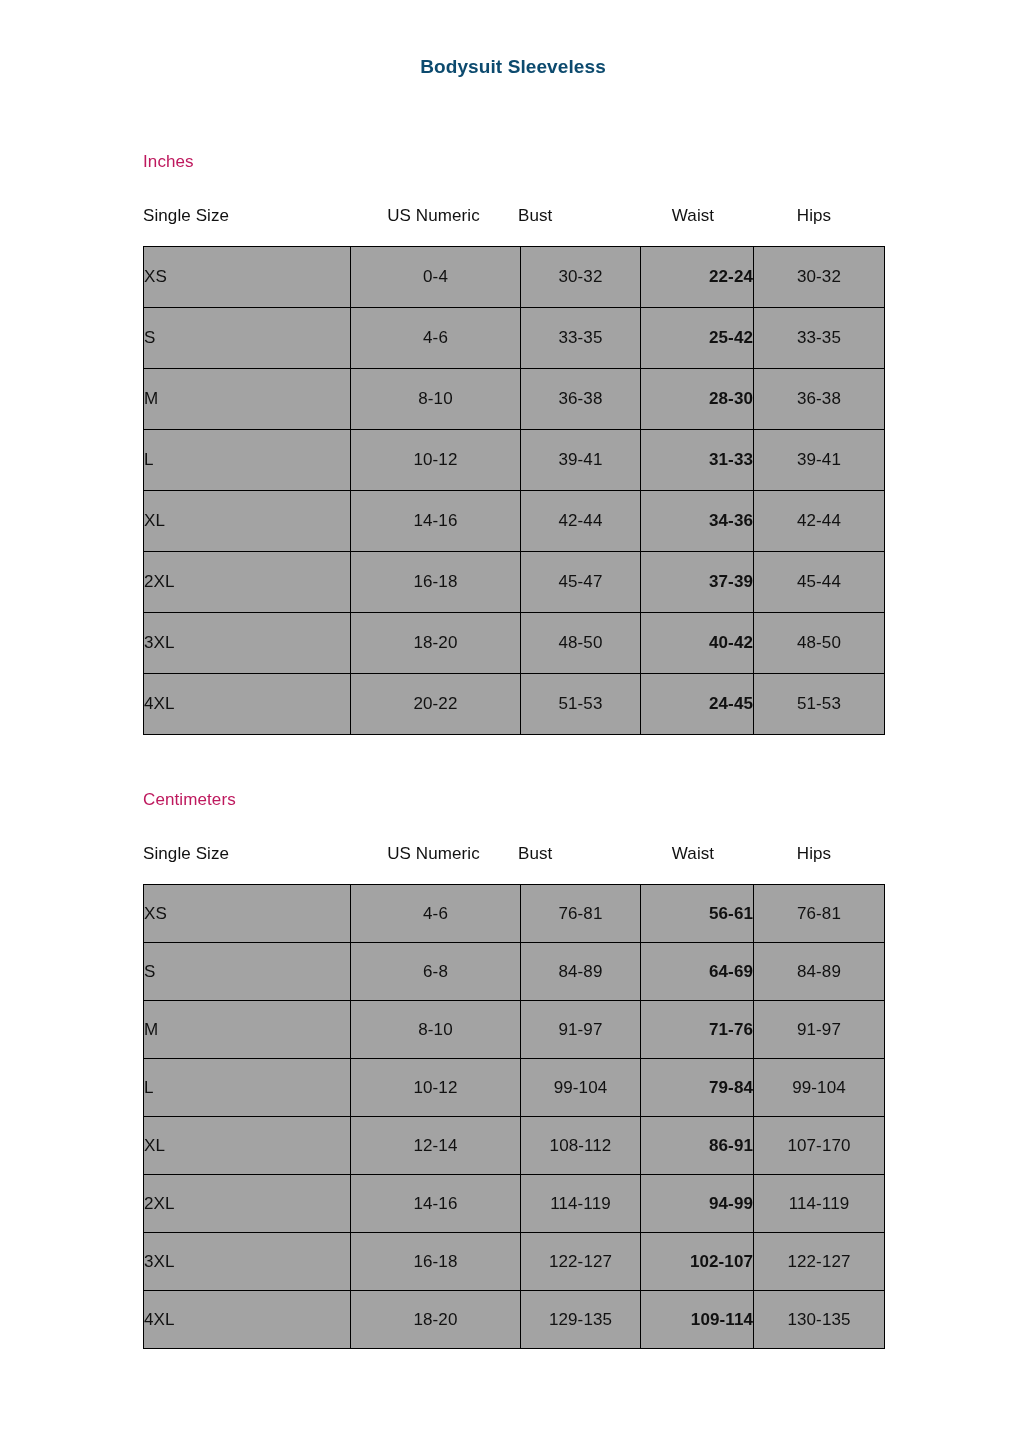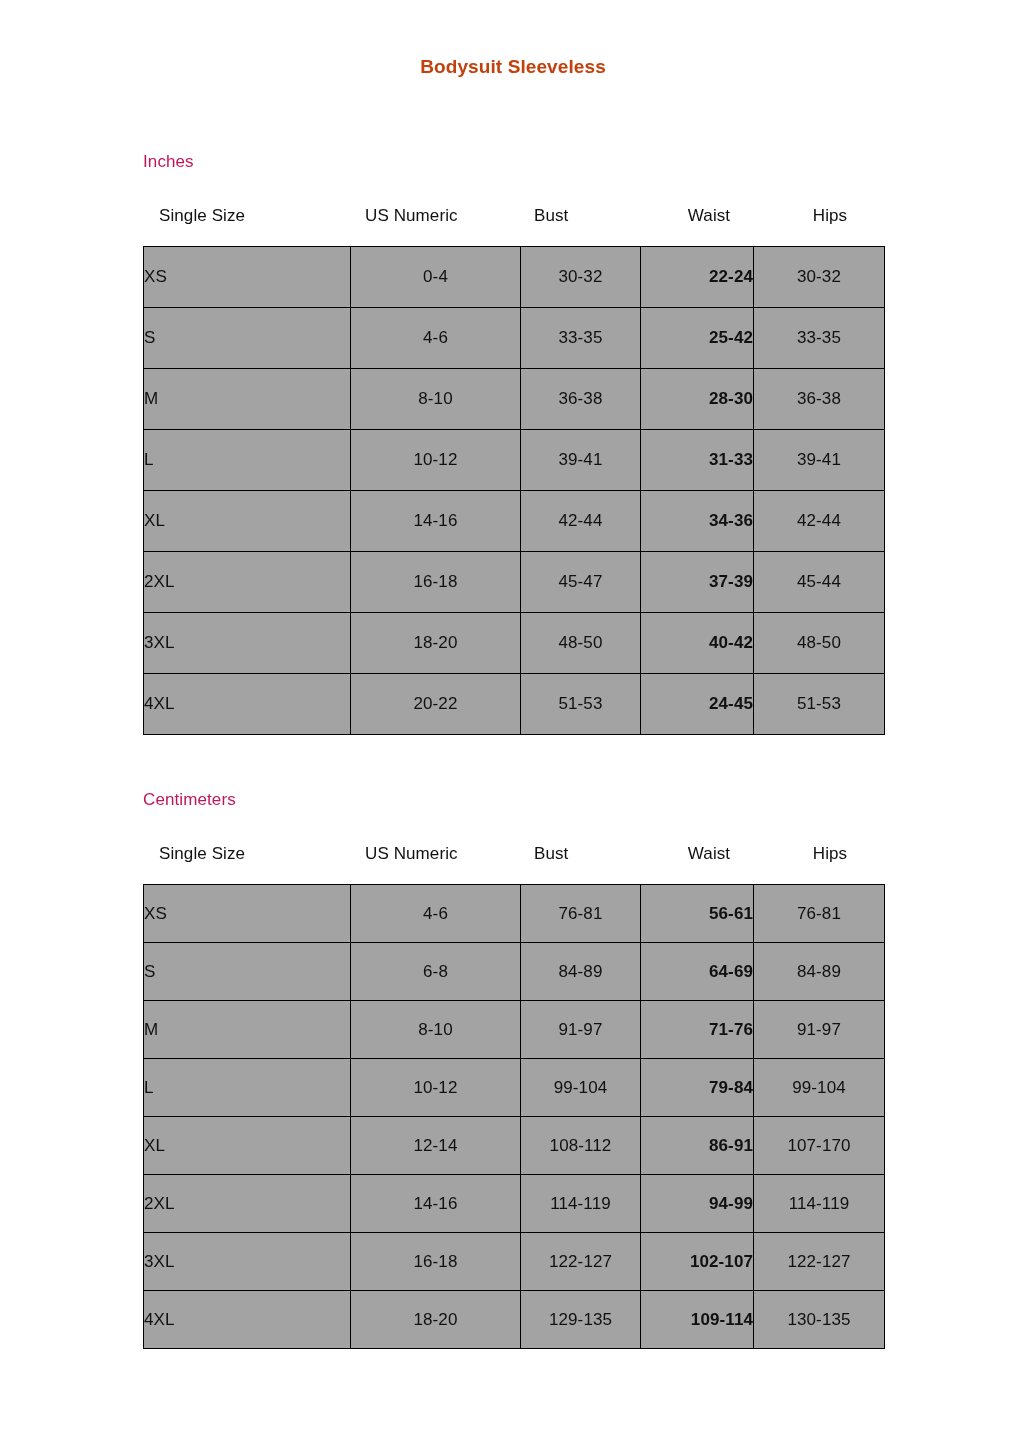--- a/index.html
+++ b/index.html
@@ -28,21 +28,21 @@
   
   .doc-title {
     position: absolute;
     top: 56px;
     left: 0;
     width: 1026px;
     text-align: center;
     font-size: 19px;
     font-weight: 600;
     letter-spacing: 0.1px;
-    color: #c2410c;
+    color: #0c4a6e;
   }
 
   
   .section {
     position: absolute;
     left: 143px;
     width: 736px;
   }
   #section-inches { top: 152px; }
   #section-cm     { top: 790px; }
@@ -53,31 +53,30 @@
     color: #be185d;
     margin: 0 0 34px 0;
     letter-spacing: 0.1px;
   }
 
   
   .col-headers {
     display: flex;
     width: 736px;
     margin-bottom: 20px;
-    margin-left: 16px;
   }
   .col-headers .ch {
     font-size: 17px;
     font-weight: 400;
     color: #111111;
     letter-spacing: 0.1px;
     box-sizing: border-box;
   }
   .ch-size   { width: 206px; text-align: left; }
-  .ch-us     { width: 169px; }
+  .ch-us     { width: 169px; text-align: center; }
   .ch-bust   { width: 119px; }
   .ch-waist  { width: 112px; text-align: center; }
   .ch-hips   { width: 130px; text-align: center; }
 
   
   table.size-table {
     border-collapse: collapse;
     width: 736px;
     table-layout: fixed;
     background: #a3a3a3;

